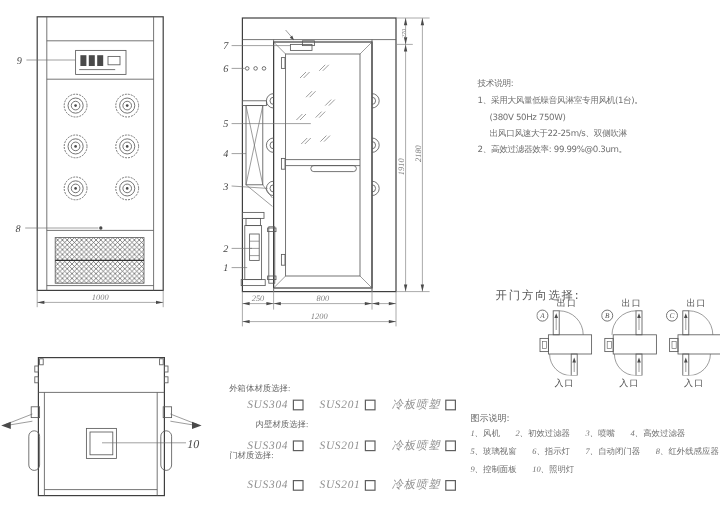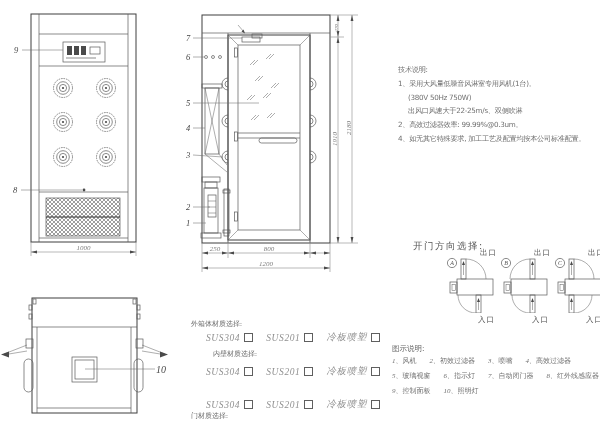--- a/index.html
+++ b/index.html
@@ -28,21 +28,21 @@
   .legend-item{margin-right:13px;}
   .legend-item .num{font-family:"Liberation Serif",serif;font-style:italic;}
   .mat-title{font-size:7px;color:#6b6b6b;white-space:nowrap;font-family:Liberation Serif, serif;}
   .mat-row{display:flex;align-items:center;white-space:nowrap;}
   .mat-opt{font-family:"Liberation Serif",serif;font-style:italic;font-size:9.5px;
            color:#909090;letter-spacing:.6px;}
   .gap12{width:13px;}
   .checkbox{display:inline-block;width:7px;height:7px;border:1.2px solid #5f5f5f;
             margin-left:4px;background:#fff;}
   .door-opt{position:absolute;width:48px;height:78px;}
-  .exit-label,.entry-label{position:absolute;font-size:7.5px;color:#4e4e4e;letter-spacing:1px;white-space:nowrap;margin-left:16px;}
+  .exit-label,.entry-label{position:absolute;font-size:7.5px;color:#4e4e4e;letter-spacing:1px;white-space:nowrap;}
   .exit-label{top:0;left:17px;}
   .entry-label{top:67px;left:15px;}
   .opt-svg{position:absolute;top:9px;left:0;}
 </style>
 </head>
 <body>
 
 <div id="canvas">
 
 <svg id="drawing" width="600" height="431" viewBox="0 0 600 431">
@@ -299,21 +299,20 @@
     </g>
   </g>
 </svg>
 
 <div class="abs cjk" style="left:398px;top:63px;">
   <div class="note-line sec-title">技术说明:</div>
   <div class="note-line">1、采用大风量低噪音风淋室专用风机(1台)。</div>
   <div class="note-line note-indent">(380V 50Hz  750W)</div>
   <div class="note-line note-indent">出风口风速大于22-25m/s、双侧吹淋</div>
   <div class="note-line">2、高效过滤器效率: 99.99%@0.3um。</div>
-  <div class="note-line">4、如无其它特殊要求, 加工工艺及配置均按本公司标准配置。</div>
 </div>
 
 <div class="abs cjk big-title" style="left:413px;top:240px;">开门方向选择:</div>
 
 <div class="door-opt" style="left:447px;top:248px;">
   <span class="exit-label">出口</span>
   <svg class="opt-svg" width="48" height="56" viewBox="0 0 48 56">
     <circle class="ln2" cx="5" cy="6" r="4.6"></circle>
     <text class="opt-letter" x="5" y="8.2" text-anchor="middle">A</text>
     <rect class="ln2" x="10" y="22" width="36" height="16"></rect>
@@ -388,21 +387,21 @@
   <span class="mat-opt">SUS304</span>
   <span class="checkbox"></span>
       <span class="gap12"></span>
   <span class="mat-opt">SUS201</span>
   <span class="checkbox"></span>
       <span class="gap12"></span>
   <span class="mat-opt">冷板喷塑</span>
   <span class="checkbox"></span>
 </div>
 
-<div class="abs cjk mat-title" style="left:191px;top:375px;margin-top:36px;">门材质选择:</div>
+<div class="abs cjk mat-title" style="left:191px;top:375px;">门材质选择:</div>
 <div class="abs mat-row" style="left:206px;top:398px;">
   <span class="mat-opt">SUS304</span>
   <span class="checkbox"></span>
       <span class="gap12"></span>
   <span class="mat-opt">SUS201</span>
   <span class="checkbox"></span>
       <span class="gap12"></span>
   <span class="mat-opt">冷板喷塑</span>
   <span class="checkbox"></span>
 </div>

